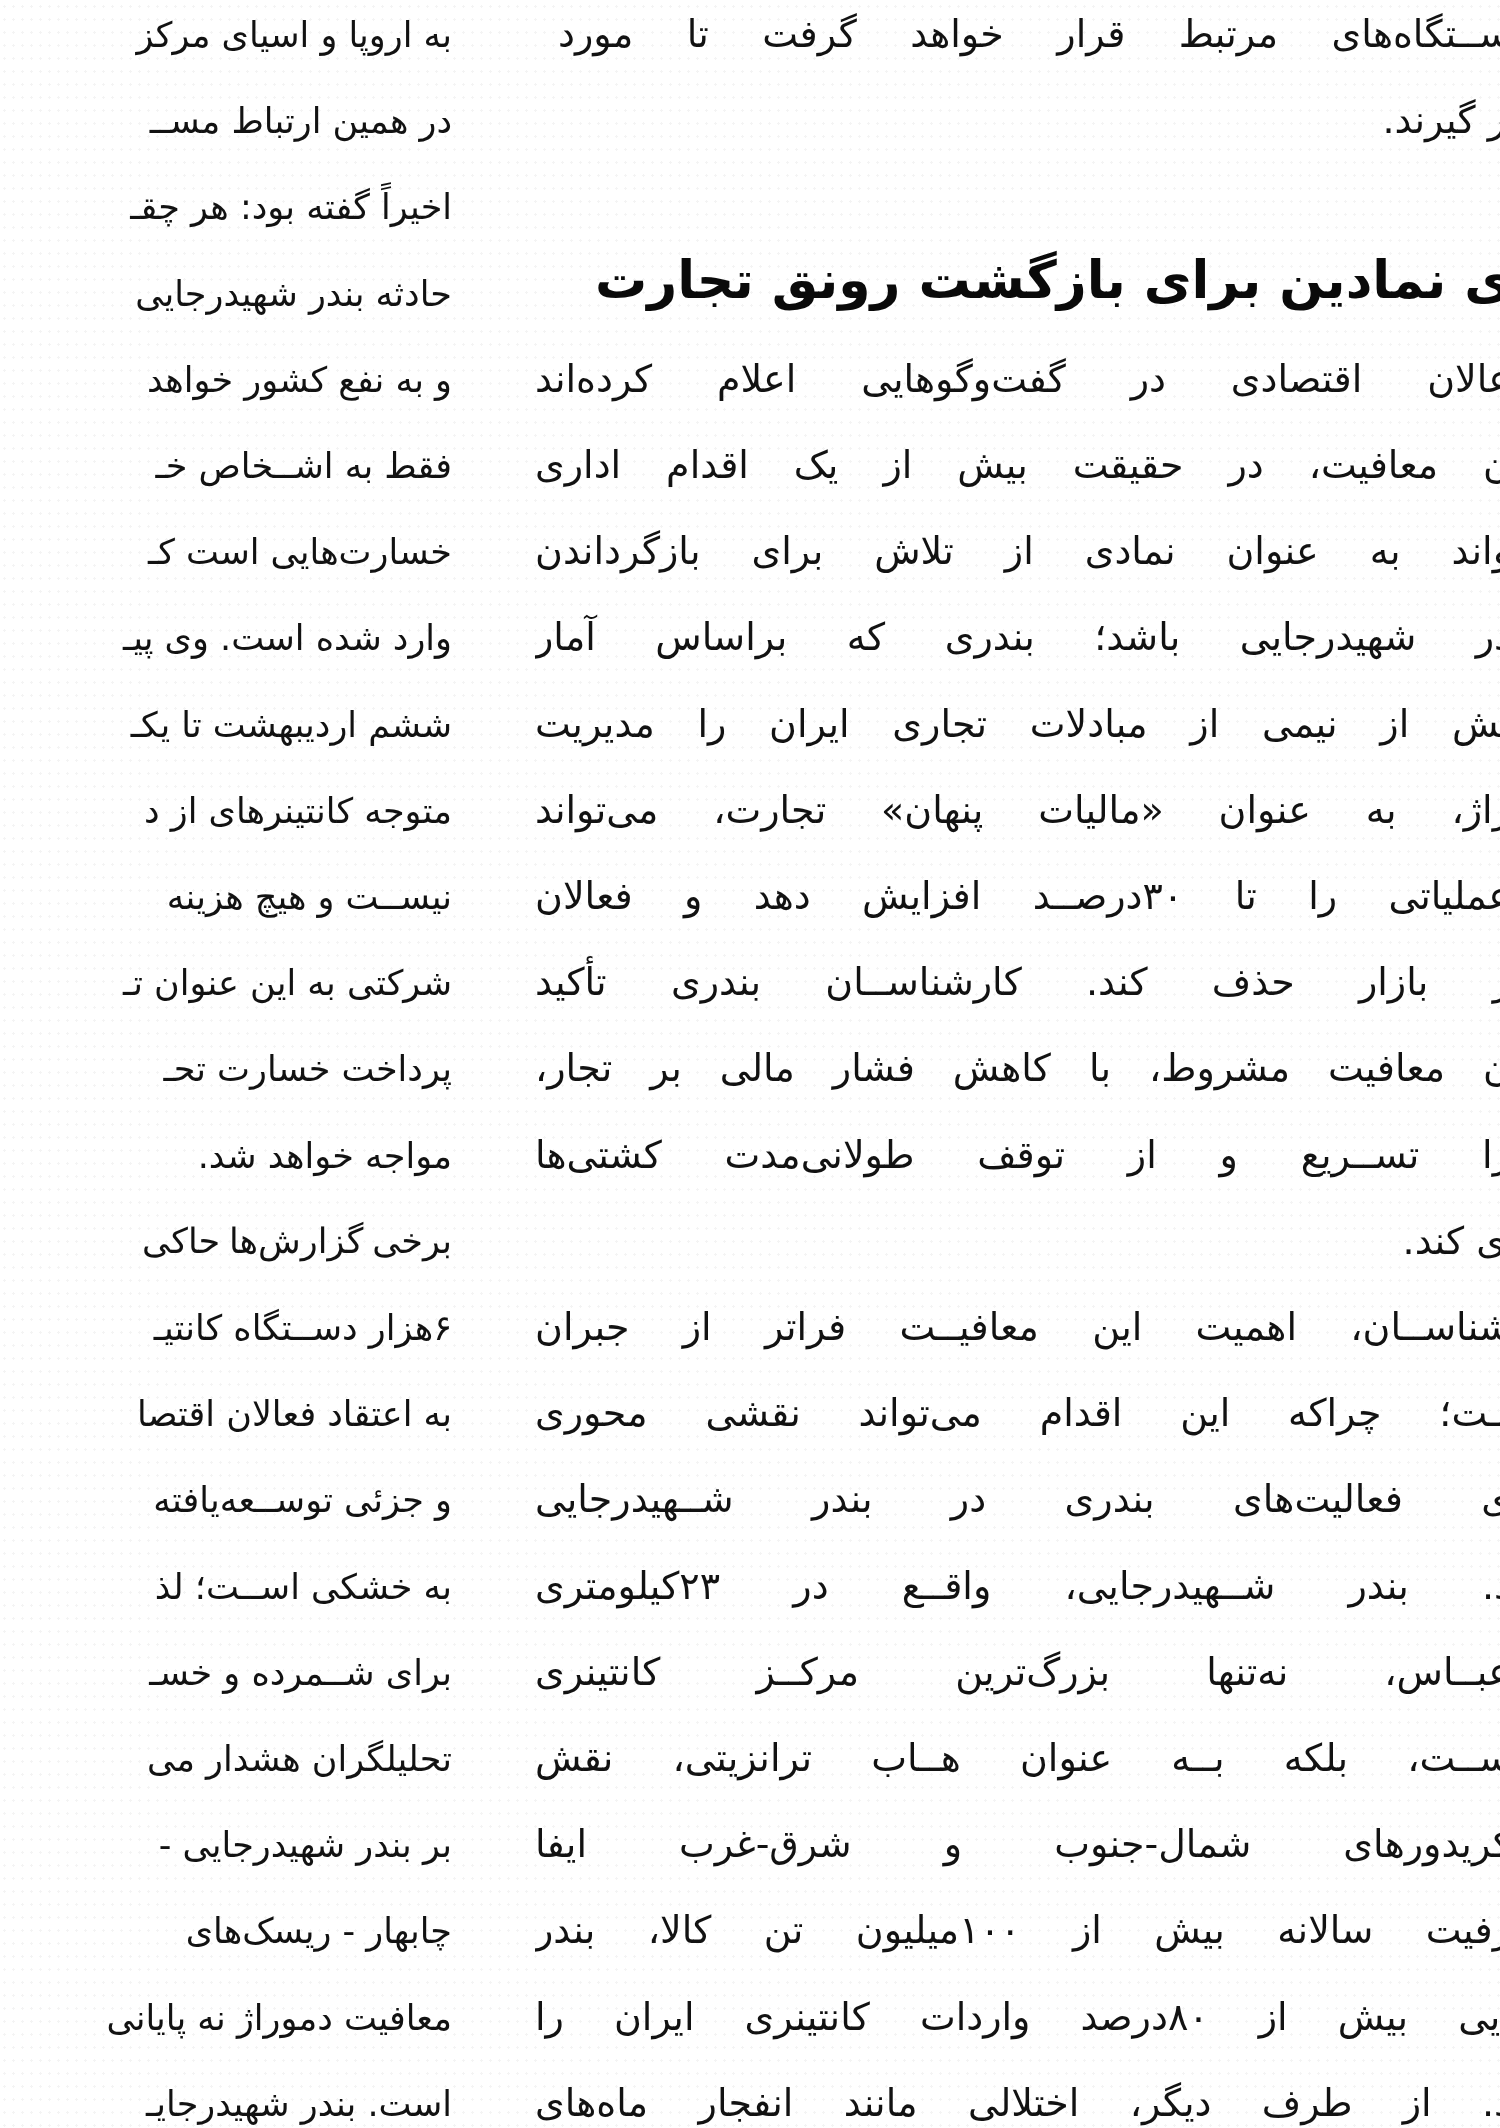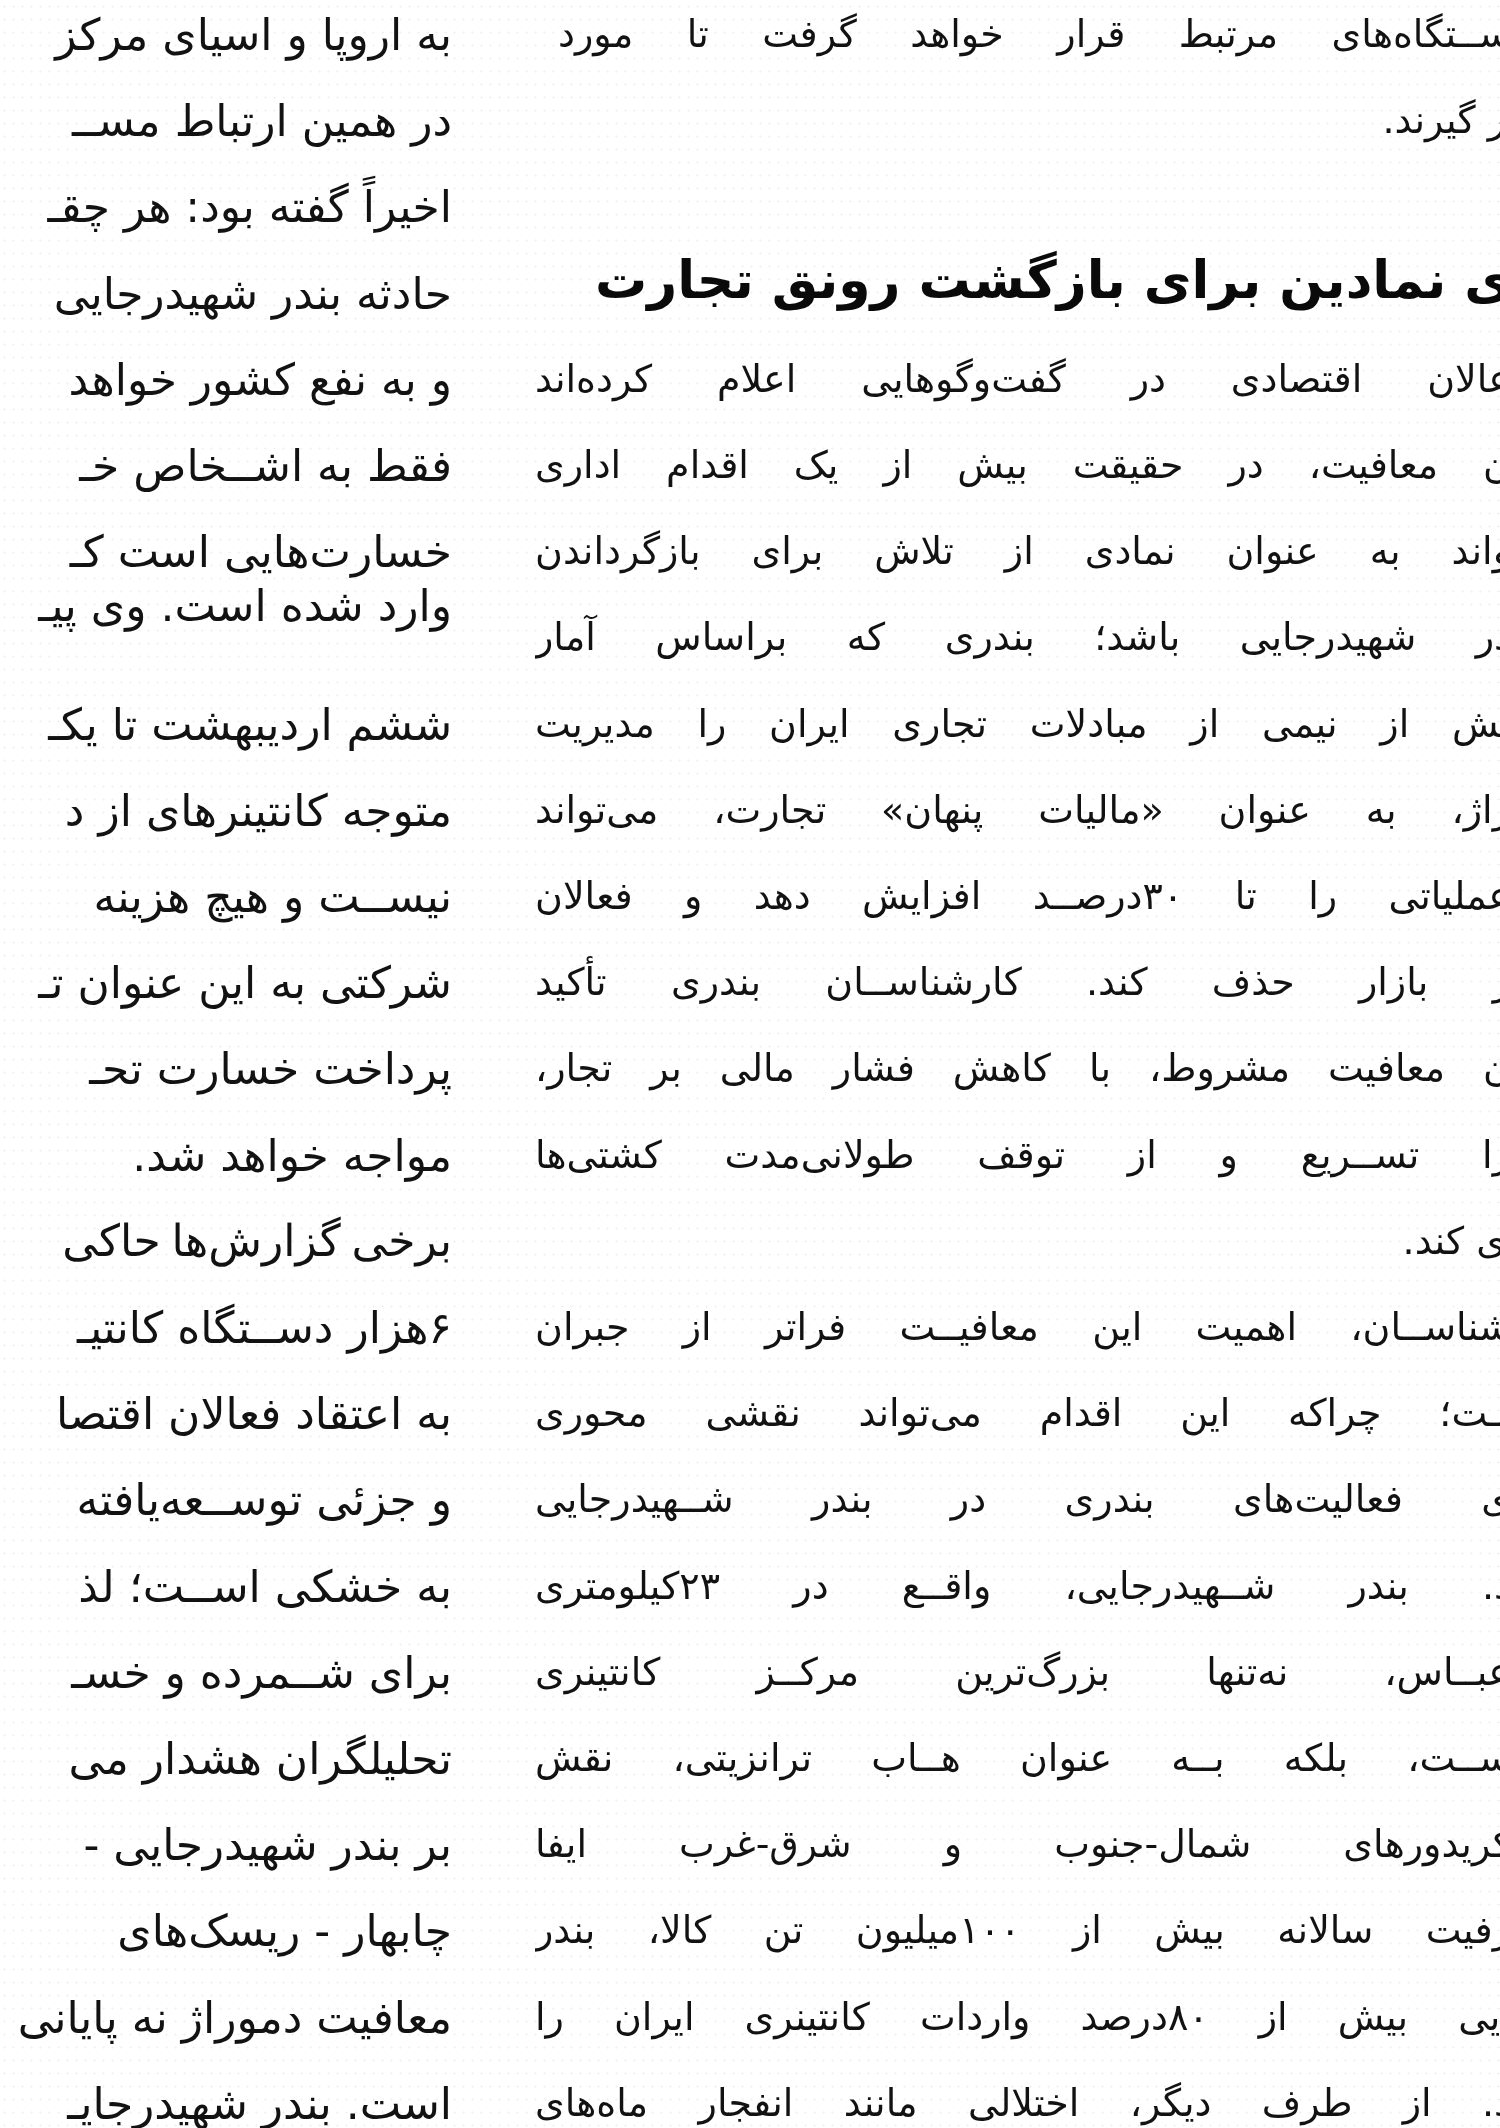--- a/index.html
+++ b/index.html
@@ -22,21 +22,21 @@
     color: #121212;
   }
   .col { position: absolute; top: 0; left: 0; width: 100%; height: 100%; }
 
   
   .lline {
     position: absolute;
     right: 1048px;              
     height: 64px;
     line-height: 64px;
-    font-size: 44px;
+    font-size: 35px;
     white-space: nowrap;
     direction: rtl;
     text-align: right;
     overflow: visible;
   }
 
   
   .mline {
     position: absolute;
     left: 535px;
@@ -77,21 +77,21 @@
 
 <div class="page">
   <div class="col" id="left-col">
       <div class="lline" style="top: 3px;">به اروپا و اسیای مرکز</div>
       <div class="lline" style="top: 89px;">در همین ارتباط مســ</div>
       <div class="lline" style="top: 175px;">اخیراً گفته بود: هر چقـ</div>
       <div class="lline" style="top: 262px;">حادثه بندر شهیدرجایی</div>
       <div class="lline" style="top: 348px;">و به نفع کشور خواهد</div>
       <div class="lline" style="top: 434px;">فقط به اشــخاص خـ</div>
       <div class="lline" style="top: 520px;">خسارت‌هایی است کـ</div>
-      <div class="lline" style="top: 574px; margin-left: 36px;">وارد شده است. وی پیـ</div>
+      <div class="lline" style="top: 606px; margin-left: 36px;">وارد شده است. وی پیـ</div>
       <div class="lline" style="top: 779px;">متوجه کانتینرهای از د</div>
       <div class="lline" style="top: 693px;">ششم اردیبهشت تا یکـ</div>
       <div class="lline" style="top: 865px;">نیســت و هیچ هزینه</div>
       <div class="lline" style="top: 951px;">شرکتی به این عنوان تـ</div>
       <div class="lline" style="top: 1037px;">پرداخت خسارت تحـ</div>
       <div class="lline" style="top: 1124px;">مواجه خواهد شد.</div>
       <div class="lline" style="top: 1210px; font-family: Liberation Serif, serif;">برخی گزارش‌ها حاکی</div>
       <div class="lline" style="top: 1296px;">۶هزار دســتگاه کانتیـ</div>
       <div class="lline" style="top: 1382px;">به اعتقاد فعالان اقتصا</div>
       <div class="lline" style="top: 1468px;">و جزئی توســعه‌یافته</div>

